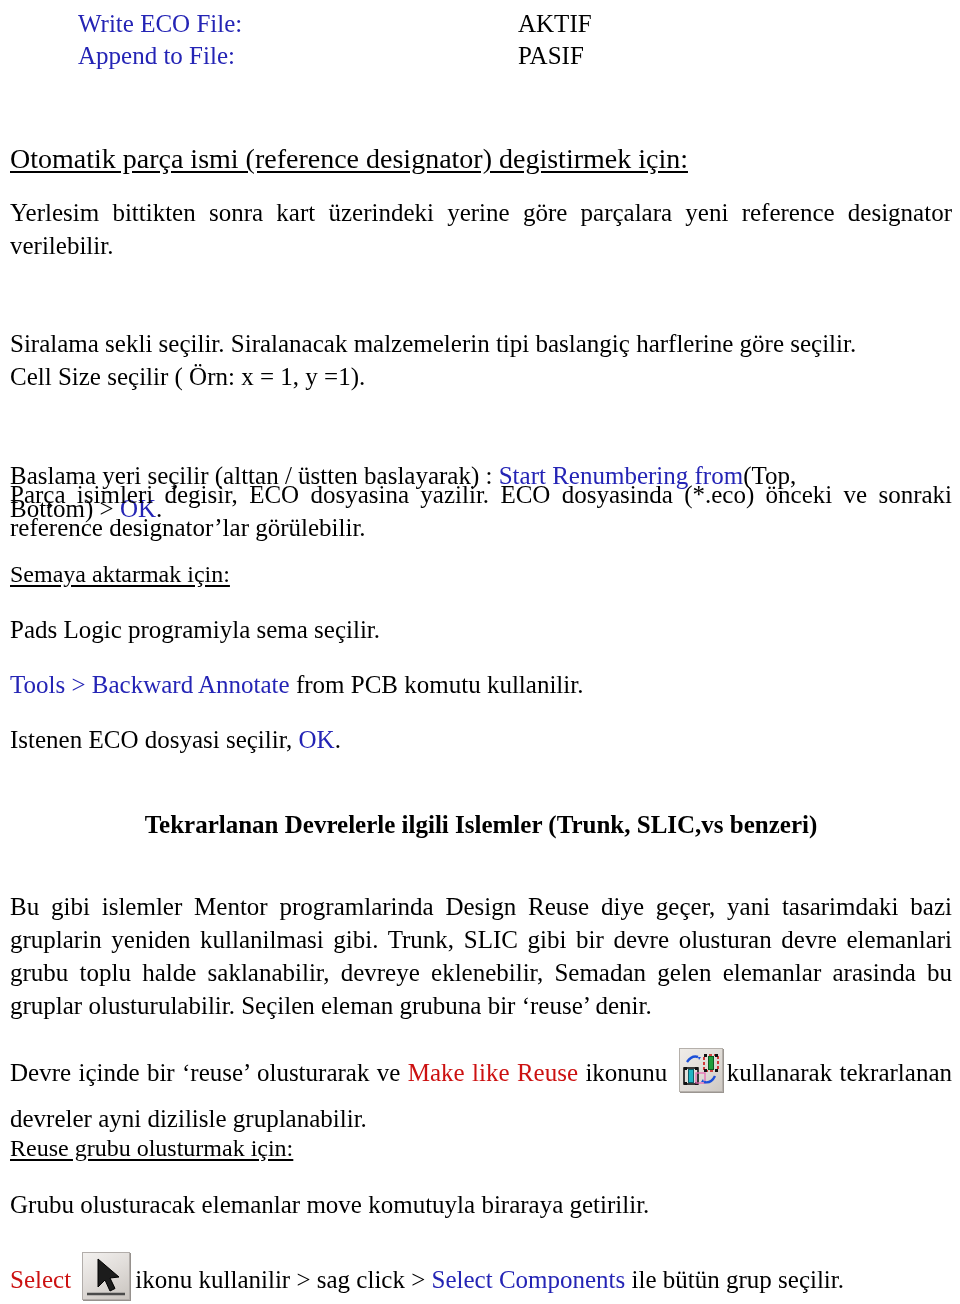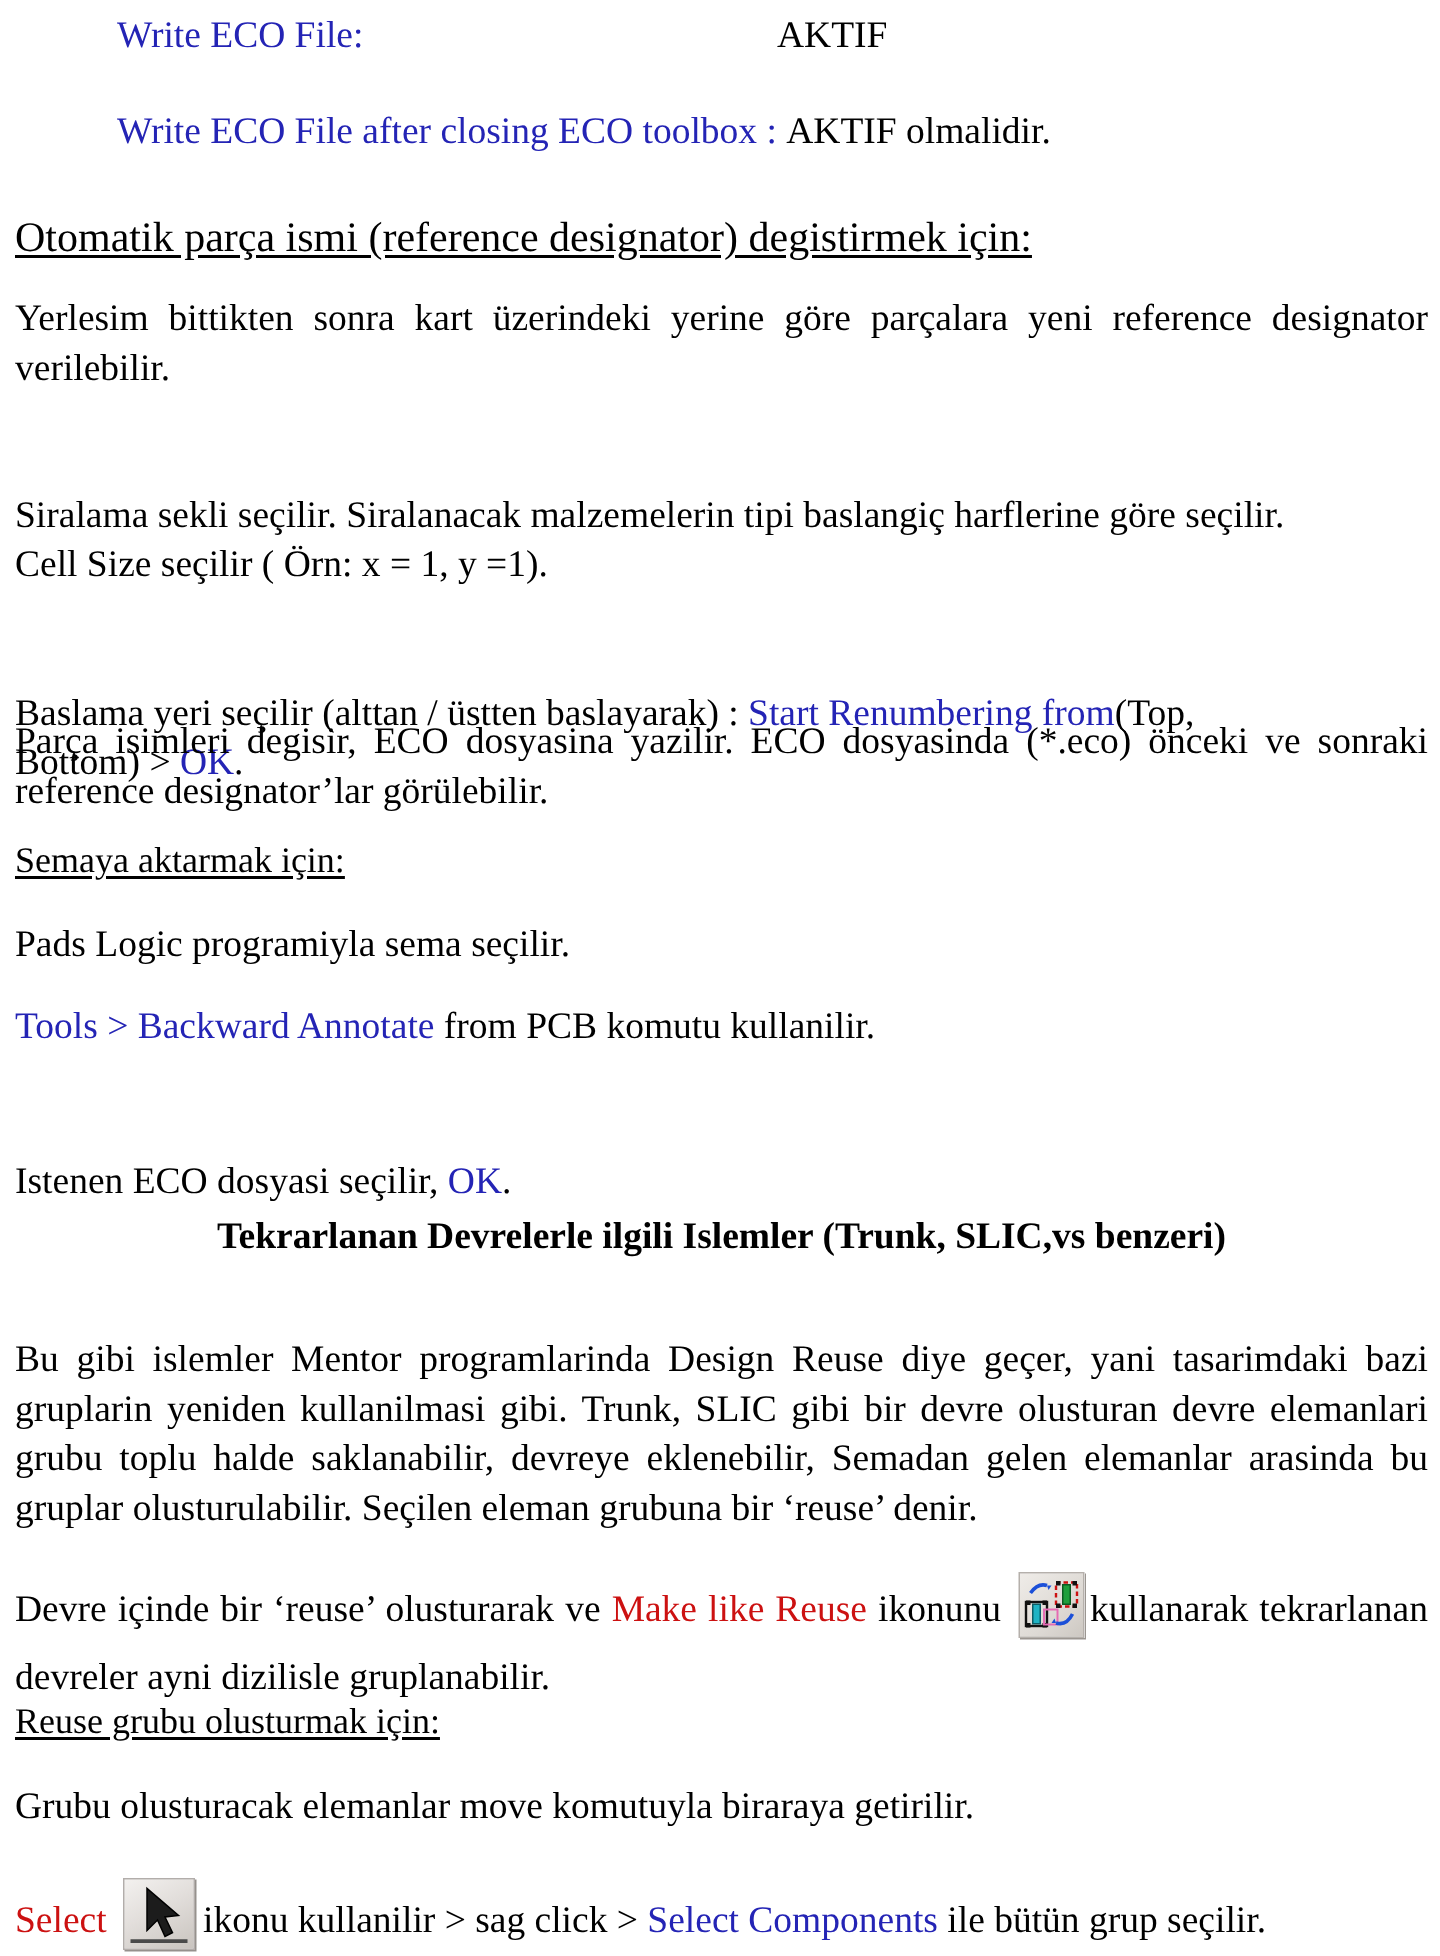--- a/index.html
+++ b/index.html
@@ -89,24 +89,24 @@
 </style>
 </head>
 <body>
 
 <div class="page">
 
   <div class="cfg-row" style="top:8px;">
     <span class="cfg-label cfg-col">Write ECO File:</span><span class="cfg-val">AKTIF</span>
   </div>
 
+  <div class="cfg-row" style="top:40px;">
+    <span class="cfg-label cfg-col">Append to File:</span><span class="cfg-val">PASIF</span>
+  </div>
 
-  <div class="cfg-row" style="top:72px;">
-    <span class="cfg-label">Write ECO File after closing ECO toolbox :</span><span class="cfg-val">&nbsp;</span><span class="cfg-val">AKTIF olmalidir.</span>
-  </div>
 
   <div class="blk body-left uline" style="top:142px; font-size:28px;">Otomatik parça ismi (reference designator) degistirmek için:</div>
 
   <div class="blk body-left body-w just" style="top:196px;">Yerlesim bittikten sonra kart üzerindeki yerine göre parçalara yeni reference designator verilebilir.</div>
 
 
   <div class="blk body-left" style="top:327px;">Siralama sekli seçilir. Siralanacak malzemelerin tipi baslangiç harflerine göre seçilir.</div>
   <div class="blk body-left" style="top:360px;">Cell Size seçilir ( Örn: x = 1, y =1).</div>
 
   <div class="blk body-left" style="top:418px;margin-top:41px;">
@@ -116,21 +116,21 @@
   <div class="blk body-left body-w just" style="top:478px;">Parça isimleri degisir, ECO dosyasina yazilir. ECO dosyasinda (*.eco) önceki ve sonraki reference designator’lar görülebilir.</div>
 
   <div class="blk body-left uline" style="top:558px; font-size:24px;">Semaya aktarmak için:</div>
 
   <div class="blk body-left" style="top:613px;">Pads Logic programiyla sema seçilir.</div>
 
   <div class="blk body-left" style="top:668px;">
     <span class="blue">Tools &gt; Backward Annotate</span><span>&nbsp;</span><span class="black">from PCB komutu kullanilir.</span>
   </div>
 
-  <div class="blk body-left" style="top:723px;margin-top:48px;">
+  <div class="blk body-left" style="top:723px;">
     <span class="black">Istenen ECO dosyasi seçilir,</span><span>&nbsp;</span><span class="blue">OK</span><span class="black">.</span>
   </div>
 
   <div class="blk body-left body-w center bold" style="top:808px; font-size:25px;">Tekrarlanan Devrelerle ilgili Islemler (Trunk, SLIC,vs benzeri)</div>
 
   <div class="blk body-left body-w just" style="top:890px;">Bu gibi islemler Mentor programlarinda Design Reuse diye geçer, yani tasarimdaki bazi gruplarin yeniden kullanilmasi gibi. Trunk, SLIC gibi bir devre olusturan devre elemanlari grubu toplu halde saklanabilir, devreye eklenebilir, Semadan gelen elemanlar arasinda bu gruplar olusturulabilir. Seçilen eleman grubuna bir ‘reuse’ denir.</div>
 
   <div class="blk body-left body-w just" style="top:1048px;">
     <span class="black">Devre içinde bir  ‘reuse’ olusturarak ve</span><span>&nbsp;</span><span class="red">Make like Reuse</span><span>&nbsp;</span><span class="black">ikonunu</span><span>&nbsp;</span><span class="icon-box icon-reuse" style="margin:0 4px 10px 4px;">
       <svg viewBox="0 0 42 42" xmlns="http://www.w3.org/2000/svg">

